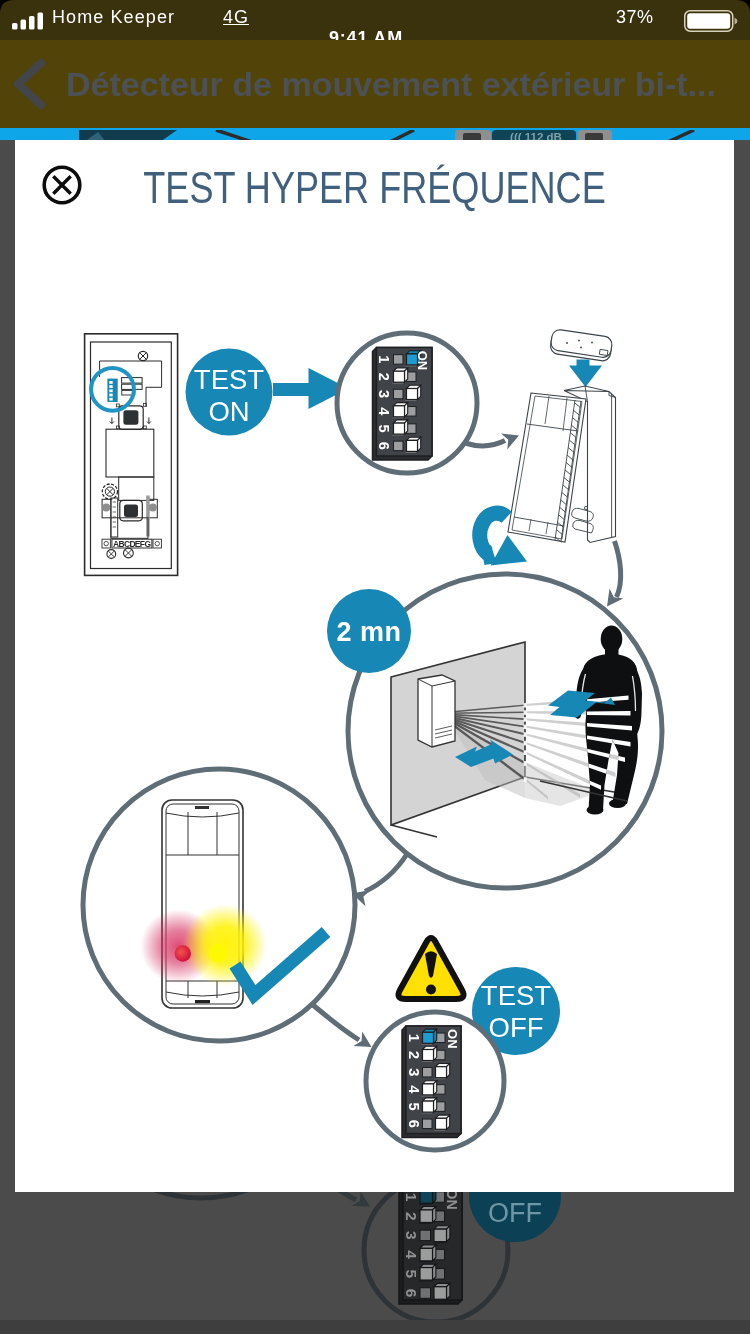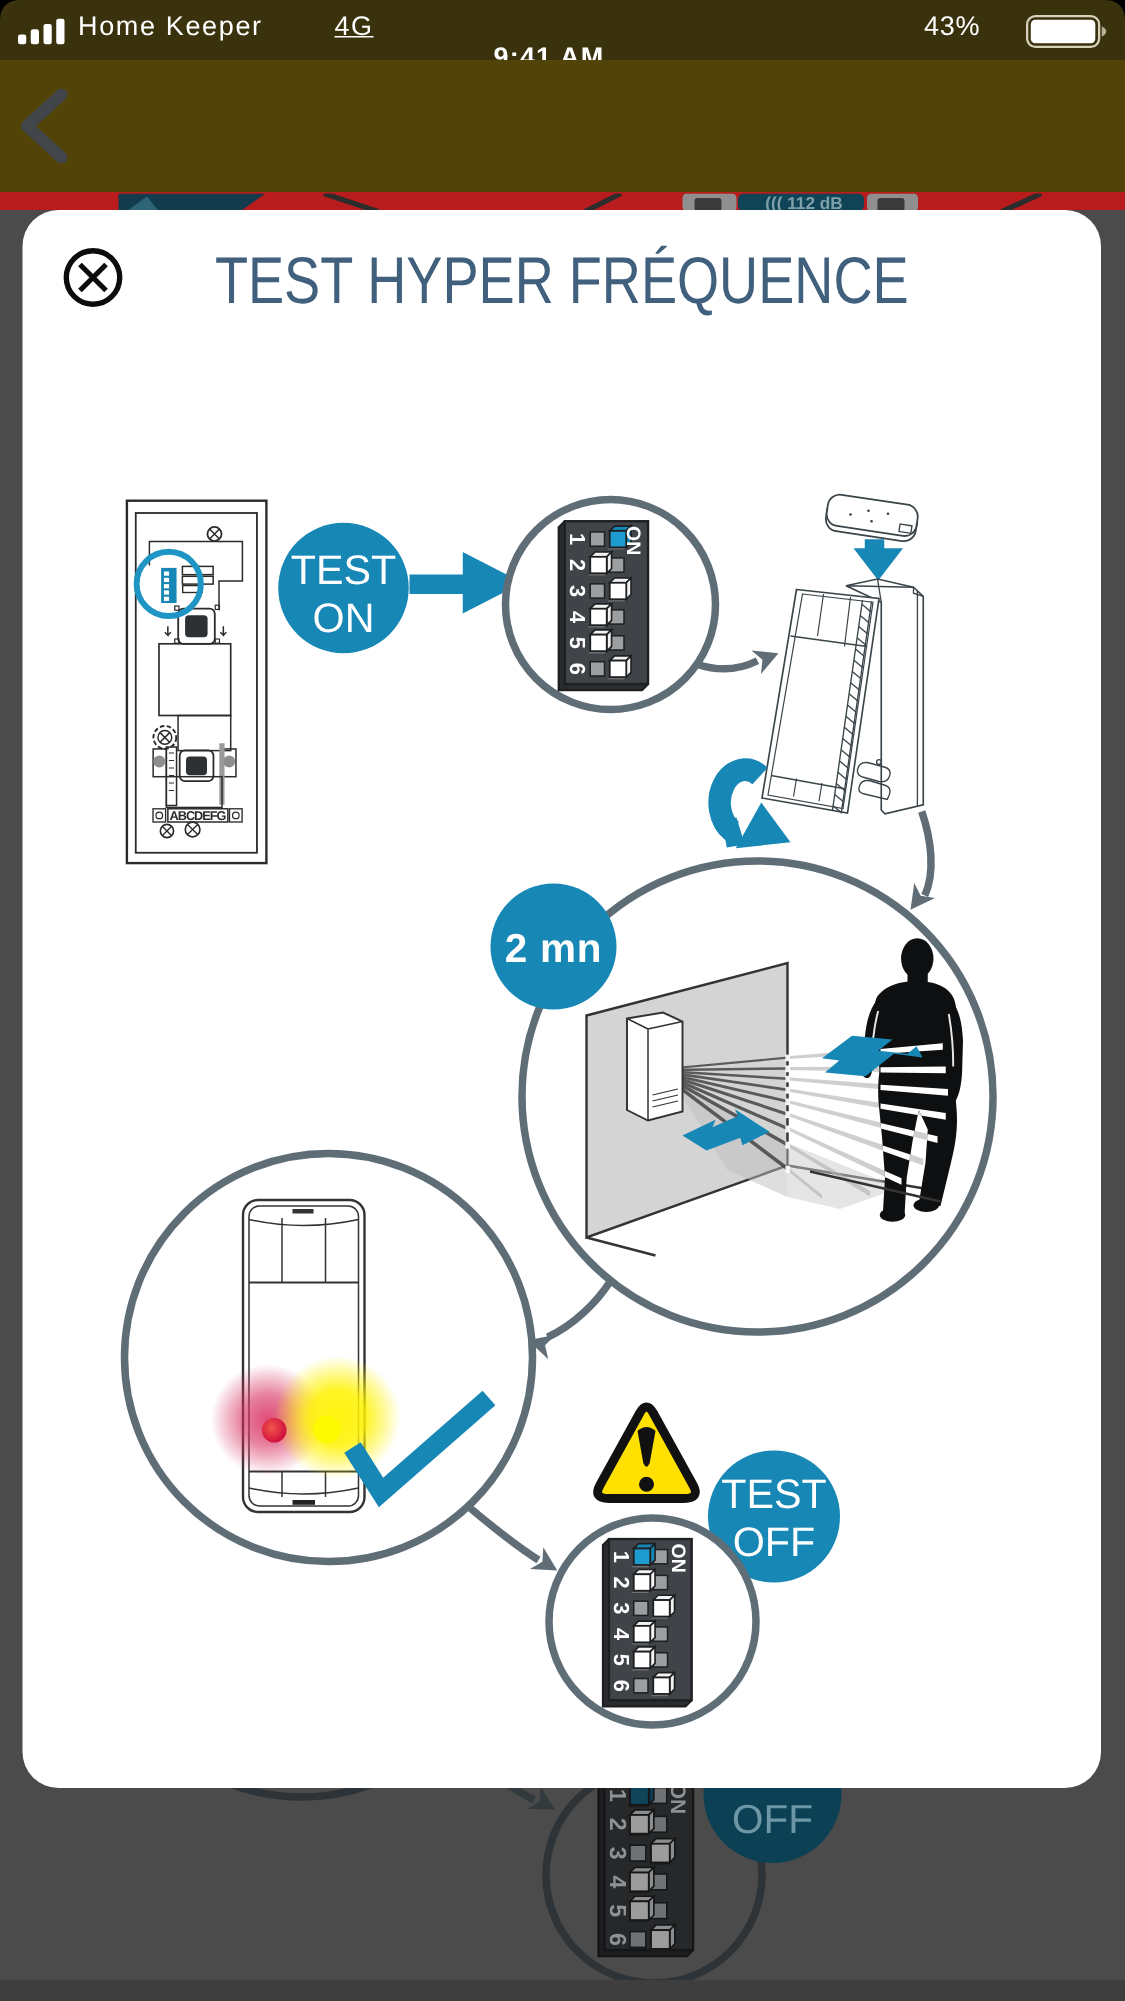--- a/index.html
+++ b/index.html
@@ -1,58 +1,59 @@
 <!DOCTYPE html>
 <html><head>
 <meta charset="utf-8">
 <style>
   html,body{margin:0;padding:0;}
   body{width:750px;height:1334px;position:relative;overflow:hidden;
        background:#4b4b4b;font-family:"Liberation Sans",sans-serif;}
   .abs{position:absolute;}
   #statusbar{left:0;top:0;width:750px;height:40px;background:#3a310d;color:#fff;}
   #navbar{left:0;top:40px;width:750px;height:88px;background:#524408;}
-  #strip{left:0;top:128px;width:750px;height:12px;background:#b91c1c;overflow:hidden;}
-  #modal{left:15px;top:140px;width:719px;height:1052px;background:#ffffff;border-radius:24px;}
+  #strip{left:0;top:128px;width:750px;height:12px;background:#0ea5e9;overflow:hidden;}
+  #modal{left:15px;top:140px;width:719px;height:1052px;background:#ffffff;}
   #bgbottom{left:0;top:1192px;width:750px;height:142px;overflow:hidden;}
   #title{left:0px;top:22.5px;width:719px;text-align:center;font-size:44px;color:#41607e;letter-spacing:0px;transform:scaleX(0.82);transform-origin:50% 50%;}
   .sbtxt{font-size:18px;color:#fff;}
 </style>
 </head>
 <body>
 
 <div class="abs" id="statusbar">
   <svg class="abs" style="left:12px;top:12px" width="34" height="18" viewBox="0 0 34 18">
     <rect x="0" y="11" width="5.5" height="6.5" rx="1.5" fill="#fff"></rect>
     <rect x="8.5" y="7.5" width="5.5" height="10" rx="1.5" fill="#fff"></rect>
     <rect x="17" y="4" width="5.5" height="13.5" rx="1.5" fill="#fff"></rect>
     <rect x="25.5" y="0.5" width="5.5" height="17" rx="1.5" fill="#fff"></rect>
   </svg>
   <div class="abs sbtxt" style="left:52px;top:7px;letter-spacing:1.1px;">Home Keeper</div>
   <div class="abs sbtxt" style="left:223px;top:7px;letter-spacing:1px;text-decoration:underline;">4G</div>
   <div class="abs sbtxt" style="left:329px;top:7px;font-weight:bold;letter-spacing:0.8px;margin-top:21px;">9:41 AM</div>
-  <div class="abs sbtxt" style="left:616px;top:7px;letter-spacing:0.5px;">43%</div>
+  <div class="abs sbtxt" style="left:616px;top:7px;letter-spacing:0.5px;">37%</div>
   <svg class="abs" style="left:684px;top:10px" width="58" height="22" viewBox="0 0 58 22">
     <rect x="0.75" y="0.75" width="48" height="20.5" rx="5.5" fill="none" stroke="#d8d2bc" stroke-width="1.5"></rect>
     <rect x="3.2" y="3.2" width="43" height="15.6" rx="3" fill="#fff"></rect>
     <path d="M50.5,7.5 Q53.5,9 53.5,11 Q53.5,13 50.5,14.5 Z" fill="#b7b09a"></path>
   </svg>
 
   <svg class="abs" style="left:0;top:0" width="14" height="14">
       <path d="M0,14 L0,0 L14,0 Q0,0 0,14 Z" fill="#000"></path>
     </svg>
   <svg class="abs" style="left:736px;top:0" width="14" height="14">
       <path d="M0,0 L14,0 L14,14 Q14,0 0,0 Z" fill="#000"></path>
     </svg>
 </div>
 
 <div class="abs" id="navbar">
   <svg class="abs" style="left:11px;top:19px" width="36" height="50" viewBox="0 0 36 50">
     <path d="M30,4 L7,25 L30,46" fill="none" stroke="#42464a" stroke-width="8" stroke-linecap="round" stroke-linejoin="round"></path>
   </svg>
+  <div class="abs" style="left:66px;top:25px;font-size:34px;font-weight:bold;color:#4c5156;">Détecteur de mouvement extérieur bi-t...</div>
 </div>
 
 <div class="abs" id="strip">
   <svg width="750" height="12" viewBox="0 0 750 12">
     <path d="M79,0 L177,0 L160,12 L79,12 Z" fill="#123c4e"></path>
     <path d="M84,12 L98,2 L106,12 Z" fill="#2e6478"></path>
     <path d="M216,0 L252,12" stroke="#2c2c2c" stroke-width="3.5" fill="none"></path>
     <path d="M390,12 L414,0" stroke="#2c2c2c" stroke-width="3.5" fill="none"></path>
     <rect x="455" y="0" width="36" height="12" rx="3" fill="#8f8f8f"></rect>
     <rect x="463" y="3" width="18" height="9" rx="2" fill="#3a3a3a"></rect>

